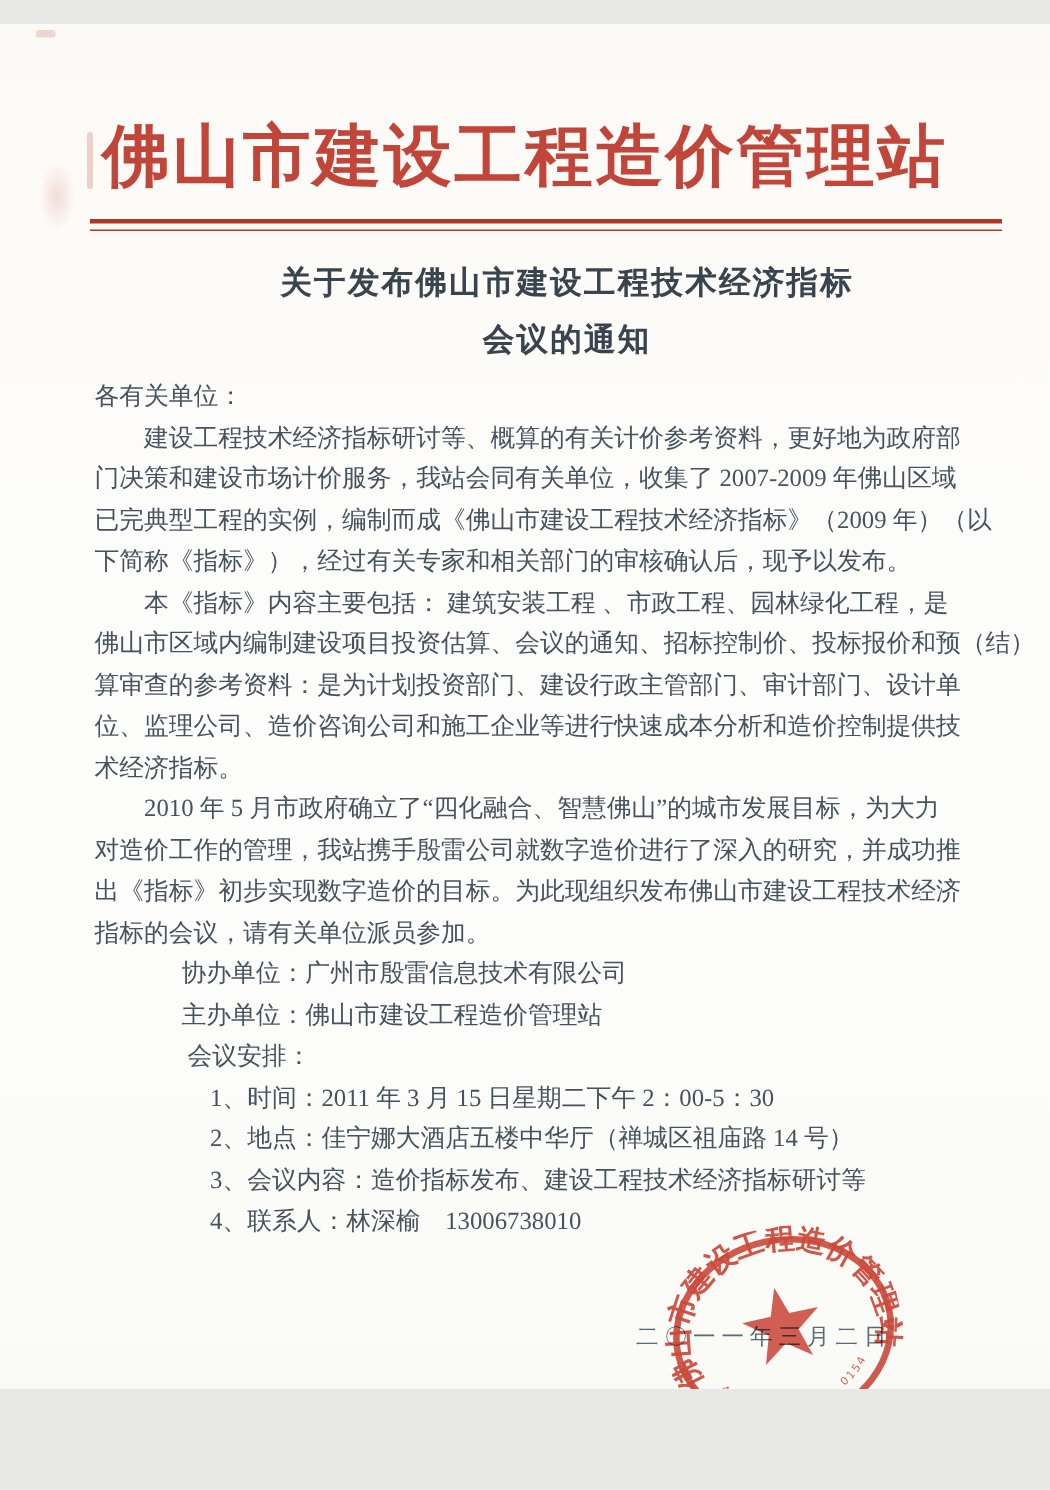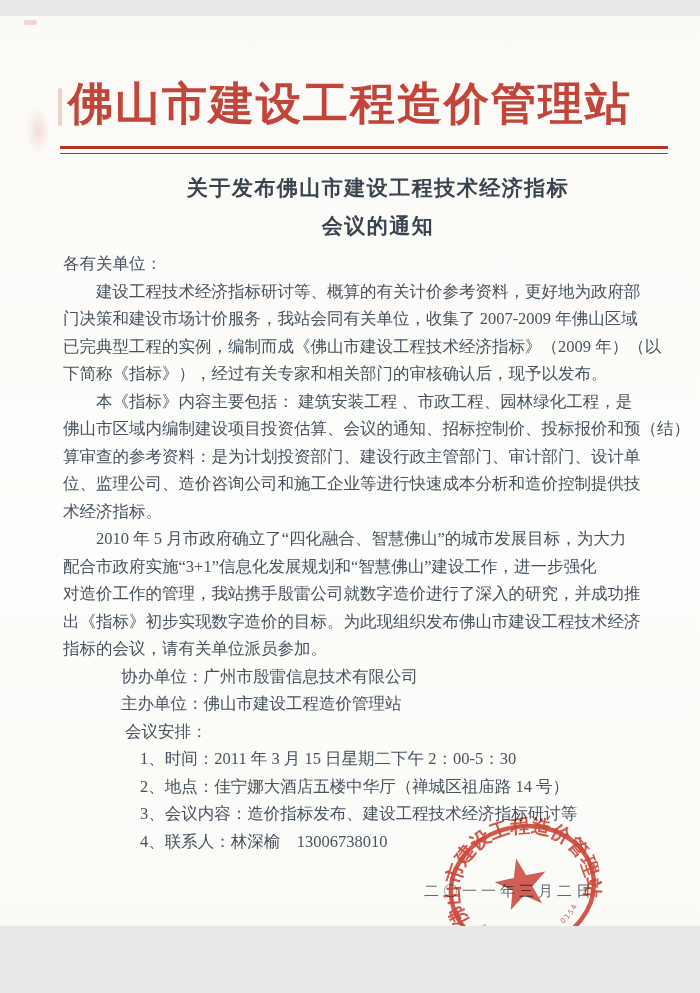--- a/index.html
+++ b/index.html
@@ -109,21 +109,20 @@
     <div class="ln indent">建设工程技术经济指标研讨等、概算的有关计价参考资料，更好地为政府部</div>
     <div class="ln">门决策和建设市场计价服务，我站会同有关单位，收集了 2007-2009 年佛山区域</div>
     <div class="ln">已完典型工程的实例，编制而成《佛山市建设工程技术经济指标》（2009 年）（以</div>
     <div class="ln">下简称《指标》），经过有关专家和相关部门的审核确认后，现予以发布。</div>
     <div class="ln indent">本《指标》内容主要包括： 建筑安装工程 、市政工程、园林绿化工程，是</div>
     <div class="ln">佛山市区域内编制建设项目投资估算、会议的通知、招标控制价、投标报价和预（结）</div>
     <div class="ln">算审查的参考资料：是为计划投资部门、建设行政主管部门、审计部门、设计单</div>
     <div class="ln">位、监理公司、造价咨询公司和施工企业等进行快速成本分析和造价控制提供技</div>
     <div class="ln">术经济指标。</div>
     <div class="ln indent">2010 年 5 月市政府确立了“四化融合、智慧佛山”的城市发展目标，为大力</div>
-    <div class="ln">配合市政府实施“3+1”信息化发展规划和“智慧佛山”建设工作，进一步强化</div>
     <div class="ln">对造价工作的管理，我站携手殷雷公司就数字造价进行了深入的研究，并成功推</div>
     <div class="ln">出《指标》初步实现数字造价的目标。为此现组织发布佛山市建设工程技术经济</div>
     <div class="ln">指标的会议，请有关单位派员参加。</div>
     <div class="ln m1">协办单位：广州市殷雷信息技术有限公司</div>
     <div class="ln m1">主办单位：佛山市建设工程造价管理站</div>
     <div class="ln m2">会议安排：</div>
     <div class="ln m3">1、时间：2011 年 3 月 15 日星期二下午 2：00-5：30</div>
     <div class="ln m3">2、地点：佳宁娜大酒店五楼中华厅（禅城区祖庙路 14 号）</div>
     <div class="ln m3">3、会议内容：造价指标发布、建设工程技术经济指标研讨等</div>
     <div class="ln m3">4、联系人：林深榆　13006738010</div>

